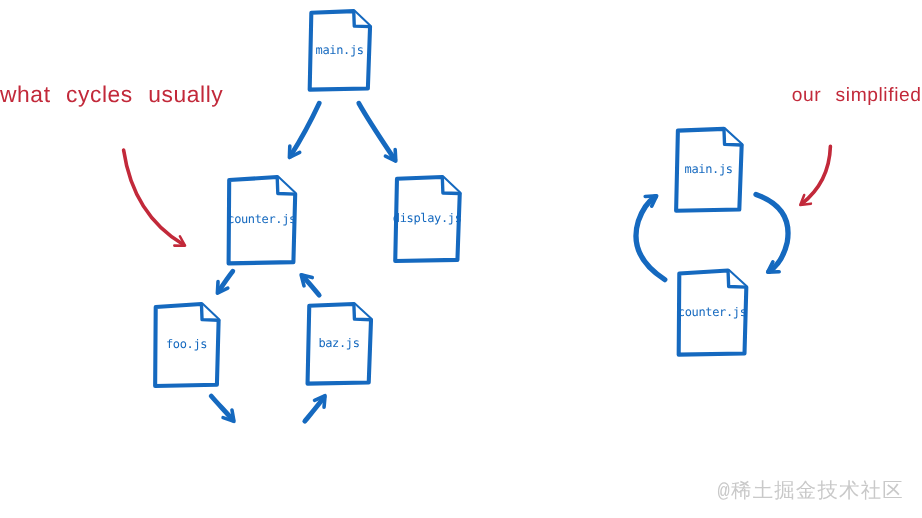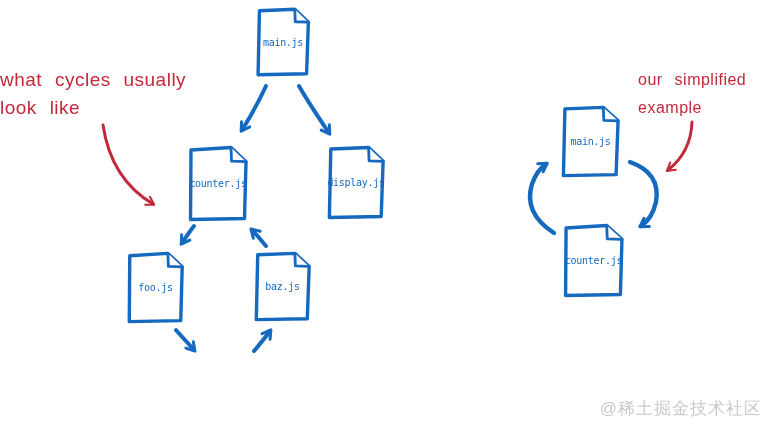--- a/index.html
+++ b/index.html
@@ -89,35 +89,35 @@
     color: var(--blue);
     letter-spacing: -0.3px;
     white-space: nowrap;
   }
   .annotation {
     position: absolute;
     color: var(--red);
     font-family: "Liberation Sans", sans-serif;
     font-size: 19px;
     line-height: 28px;
-    text-align: left;
+    text-align: right;
     word-spacing: 7px;
     letter-spacing: 0.5px;
     white-space: nowrap;
   }
   .annotation .line { display: block; }
   .watermark {
     position: absolute;
     left: 598px;
     top: 397px;
     width: 166px;
-    text-align: center;
+    text-align: left;
     color: var(--watermark);
     font-size: 17px;
-    font-family: Liberation Sans, sans-serif;
+    font-family: Liberation Mono, monospace;
     letter-spacing: 1px;
   }
 </style>
 </head>
 <body>
 
 <div class="canvas">
 
   <svg class="edges" viewBox="0 0 768 432">
     <defs>
@@ -138,25 +138,23 @@
 
     <path class="edge-blue" d="M554,233 Q 523,213 532,184 Q 537,170 546,164" marker-end="url(#arrow-blue)" style="stroke-width:4.4"></path>
     <path class="edge-blue" d="M630,162 Q 661,173 656,202 Q 652,219 641,226" marker-end="url(#arrow-blue)" style="stroke-width:4.4"></path>
 
     <path class="edge-red" d="M103,125 Q 111,179 153,204" marker-end="url(#arrow-red)"></path>
     <path class="edge-red" d="M692,122 Q 691,152 668,170" marker-end="url(#arrow-red)"></path>
   </svg>
 
   <div class="annotation" style="left:0px; top:66px; width:172px;">
     <span class="line">what cycles usually</span>
-    <span class="line">look like</span>
   </div>
   <div class="annotation" style="left:638px; top:66px; width:130px; font-size:16px;">
     <span class="line">our simplified</span>
-    <span class="line">example</span>
   </div>
 
   <div class="file-node" style="left:254px; top:7px; width:58px; height:70px;">
     <svg class="doc" viewBox="0 0 64 76" preserveAspectRatio="none">
       <path class="doc-body" d="M6,4 L45,2.5 L60,16.5 L58,72.5 L4.5,73.5 Z"></path>
       <path class="doc-fold" d="M45,2.5 L45.5,16 L60,16.5"></path>
     </svg>
     <span class="file-label">main.js</span>
   </div>
 

